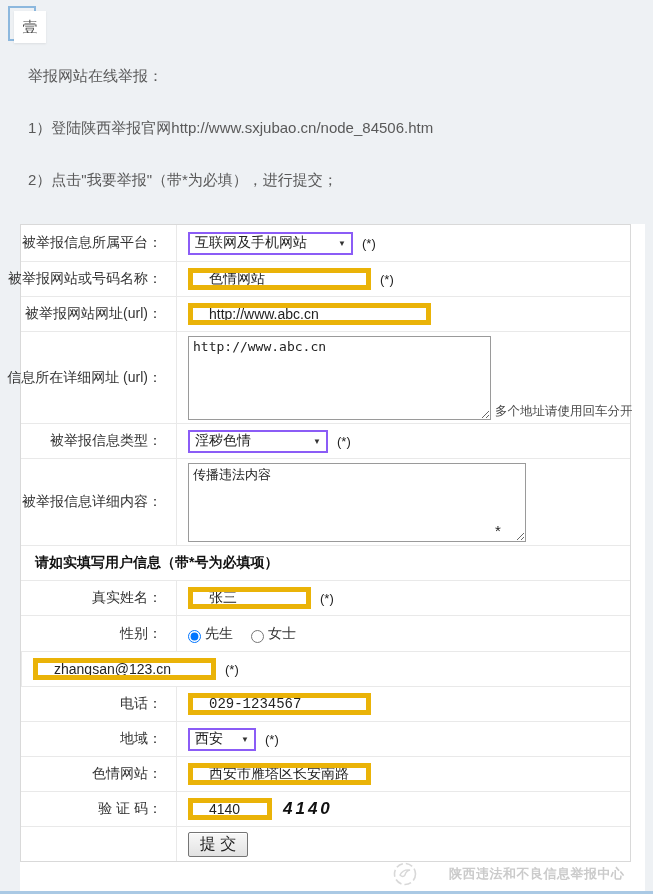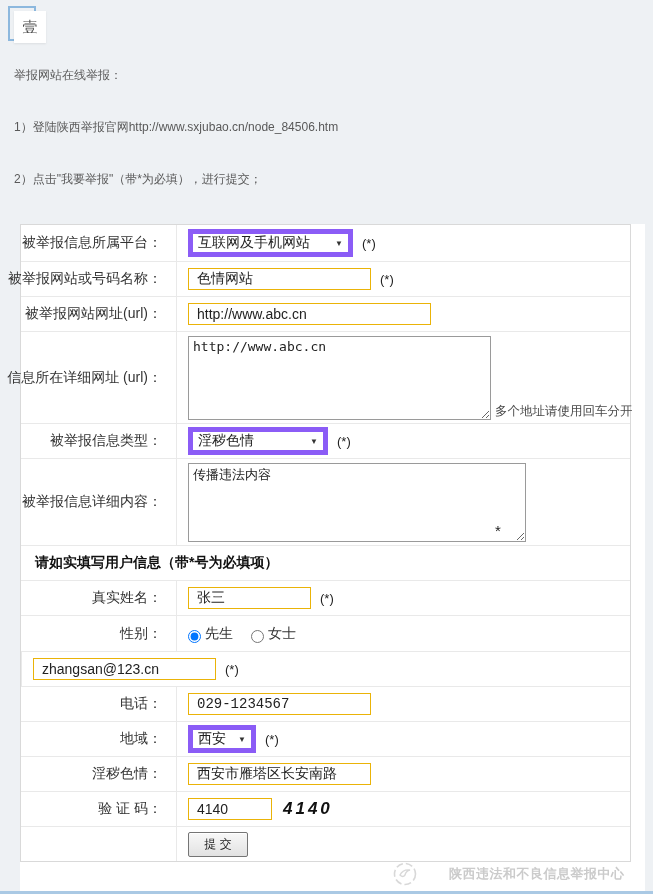--- a/index.html
+++ b/index.html
@@ -10,53 +10,53 @@
     font-family:"Liberation Sans", sans-serif;
     color:#333;
   }
   
   .badge-wrap { position:absolute; left:8px; top:6px; width:44px; height:40px; }
   .badge-blue { position:absolute; left:0; top:0; width:28px; height:35px; border:2px solid #8cb8de; background:transparent; }
   .badge-white { position:absolute; left:6px; top:5px; width:32px; height:32px; background:#fff;
     display:flex; align-items:center; justify-content:center;
     font-size:15px; color:#4a4a4a; box-shadow:0 1px 2px rgba(0,0,0,0.08); }
   
-  .para { position:absolute; left:14px; font-size:12px; color:#595959; white-space:nowrap; }
+  .para { position:absolute; left:28px; font-size:15px; color:#595959; white-space:nowrap; }
   #p-intro { top:67px; }
   #p-step1 { top:119px; }
   #p-step2 { top:171px; }
   
   .panel { position:absolute; left:20px; top:224px; width:625px; height:670px; background:#fff; }
   .ftable { position:absolute; left:0; top:0; width:611px; border:1px solid #d9d9d9; background:#fff; }
   .row { display:flex; border-top:1px solid #e9e9e9; }
   .row:first-child { border-top:none; }
   .row-header { display:block; border-top:1px solid #e9e9e9; padding-left:14px; display:flex; align-items:center;
     font-weight:bold; font-size:14px; color:#111; }
   .cell-label { width:155px; flex:0 0 155px; display:flex; align-items:center; justify-content:flex-end;
     padding-right:14px; font-size:14px; color:#333; white-space:nowrap; }
   .cell-field { flex:1; border-left:1px solid #e9e9e9; display:flex; align-items:center;
     padding-left:11px; position:relative; }
   .cell-field.top { align-items:flex-start; }
   
-  .txt { height:22px; border:1px solid #eab308; background:#fff; font-size:14px; color:#222;
-    padding:1px 8px; font-family:"Liberation Sans", sans-serif; }
-  .sel { height:23px; border:5px solid #8b5cf6; background:#fff; display:inline-flex; align-items:center;
+  .txt { height:22px; border:5px solid #eab308; background:#fff; font-size:14px; color:#222;
+    padding:1px 16px; font-family:"Liberation Sans", sans-serif; }
+  .sel { height:23px; border:2px solid #8b5cf6; background:#fff; display:inline-flex; align-items:center;
     justify-content:space-between; padding:9px 5px; font-size:14px; color:#222; cursor:default; }
   .sel .arrow { font-size:8px; color:#333; margin-left:6px; }
   .req { margin-left:9px; font-size:13px; color:#222; }
   .ta { border:1px solid #9a9a9a; background:#fff; font-family:"DejaVu Sans Mono", monospace;
     font-size:13px; color:#222; padding:2px 4px; resize:both; margin:4px 0; }
   .ta-note { position:absolute; left:318px; bottom:3px; font-size:12.5px; color:#4a4a4a; white-space:nowrap; }
   .ta-star { position:absolute; left:318px; bottom:6px; font-size:15px; color:#222; }
   .radio-group { display:flex; align-items:center; font-size:14px; color:#333; }
   .radio-group label { margin-right:18px; display:flex; align-items:flex-end; }
   .radio-group input { margin-right:4px; }
   .captcha-display { margin-left:11px; font-weight:bold; font-style:italic; font-size:17px;
     letter-spacing:3px; color:#111; }
-  .btn-submit { width:60px; height:25px; font-size:12px; color:#222;
+  .btn-submit { width:60px; height:25px; font-size:16px; color:#222;
     background:linear-gradient(#f8f8f8,#e2e2e2); border:1px solid #757575; border-radius:2px;
     font-family:"Liberation Sans", sans-serif; box-shadow:inset 0 1px 0 #fff; cursor:pointer; }
   
   .watermark { position:absolute; left:392px; top:861px; display:flex; align-items:center; z-index:5; }
   .wm-logo { width:26px; height:26px; margin-right:6px; opacity:.8; }
   .wm-text { font-size:13px; font-weight:bold; color:#cbcbcb; letter-spacing:.5px; white-space:nowrap;
     text-shadow:1px 1px 1px #ffffff;margin-left:25px; }
   
   .bottom-line { position:absolute; left:0; top:891px; width:653px; height:3px; background:#aac9e4; z-index:6; }
 </style>
@@ -176,21 +176,21 @@
       <div class="cell-field">
         <div class="sel" style="width:68px">
           <span>西安</span>
           <span class="arrow">▼</span>
         </div>
         <span class="req">(*)</span>
       </div>
     </div>
 
     <div class="row" style="height:35px">
-      <div class="cell-label">淫秽色情：</div>
+      <div class="cell-label">色情网站：</div>
       <div class="cell-field">
         <input class="txt" style="width: 183px;" value="西安市雁塔区长安南路">
       </div>
     </div>
 
     <div class="row" style="height:35px">
       <div class="cell-label">验 证 码：</div>
       <div class="cell-field">
         <input class="txt" style="width: 84px;" value="4140">
         <span class="captcha-display">4140</span>

